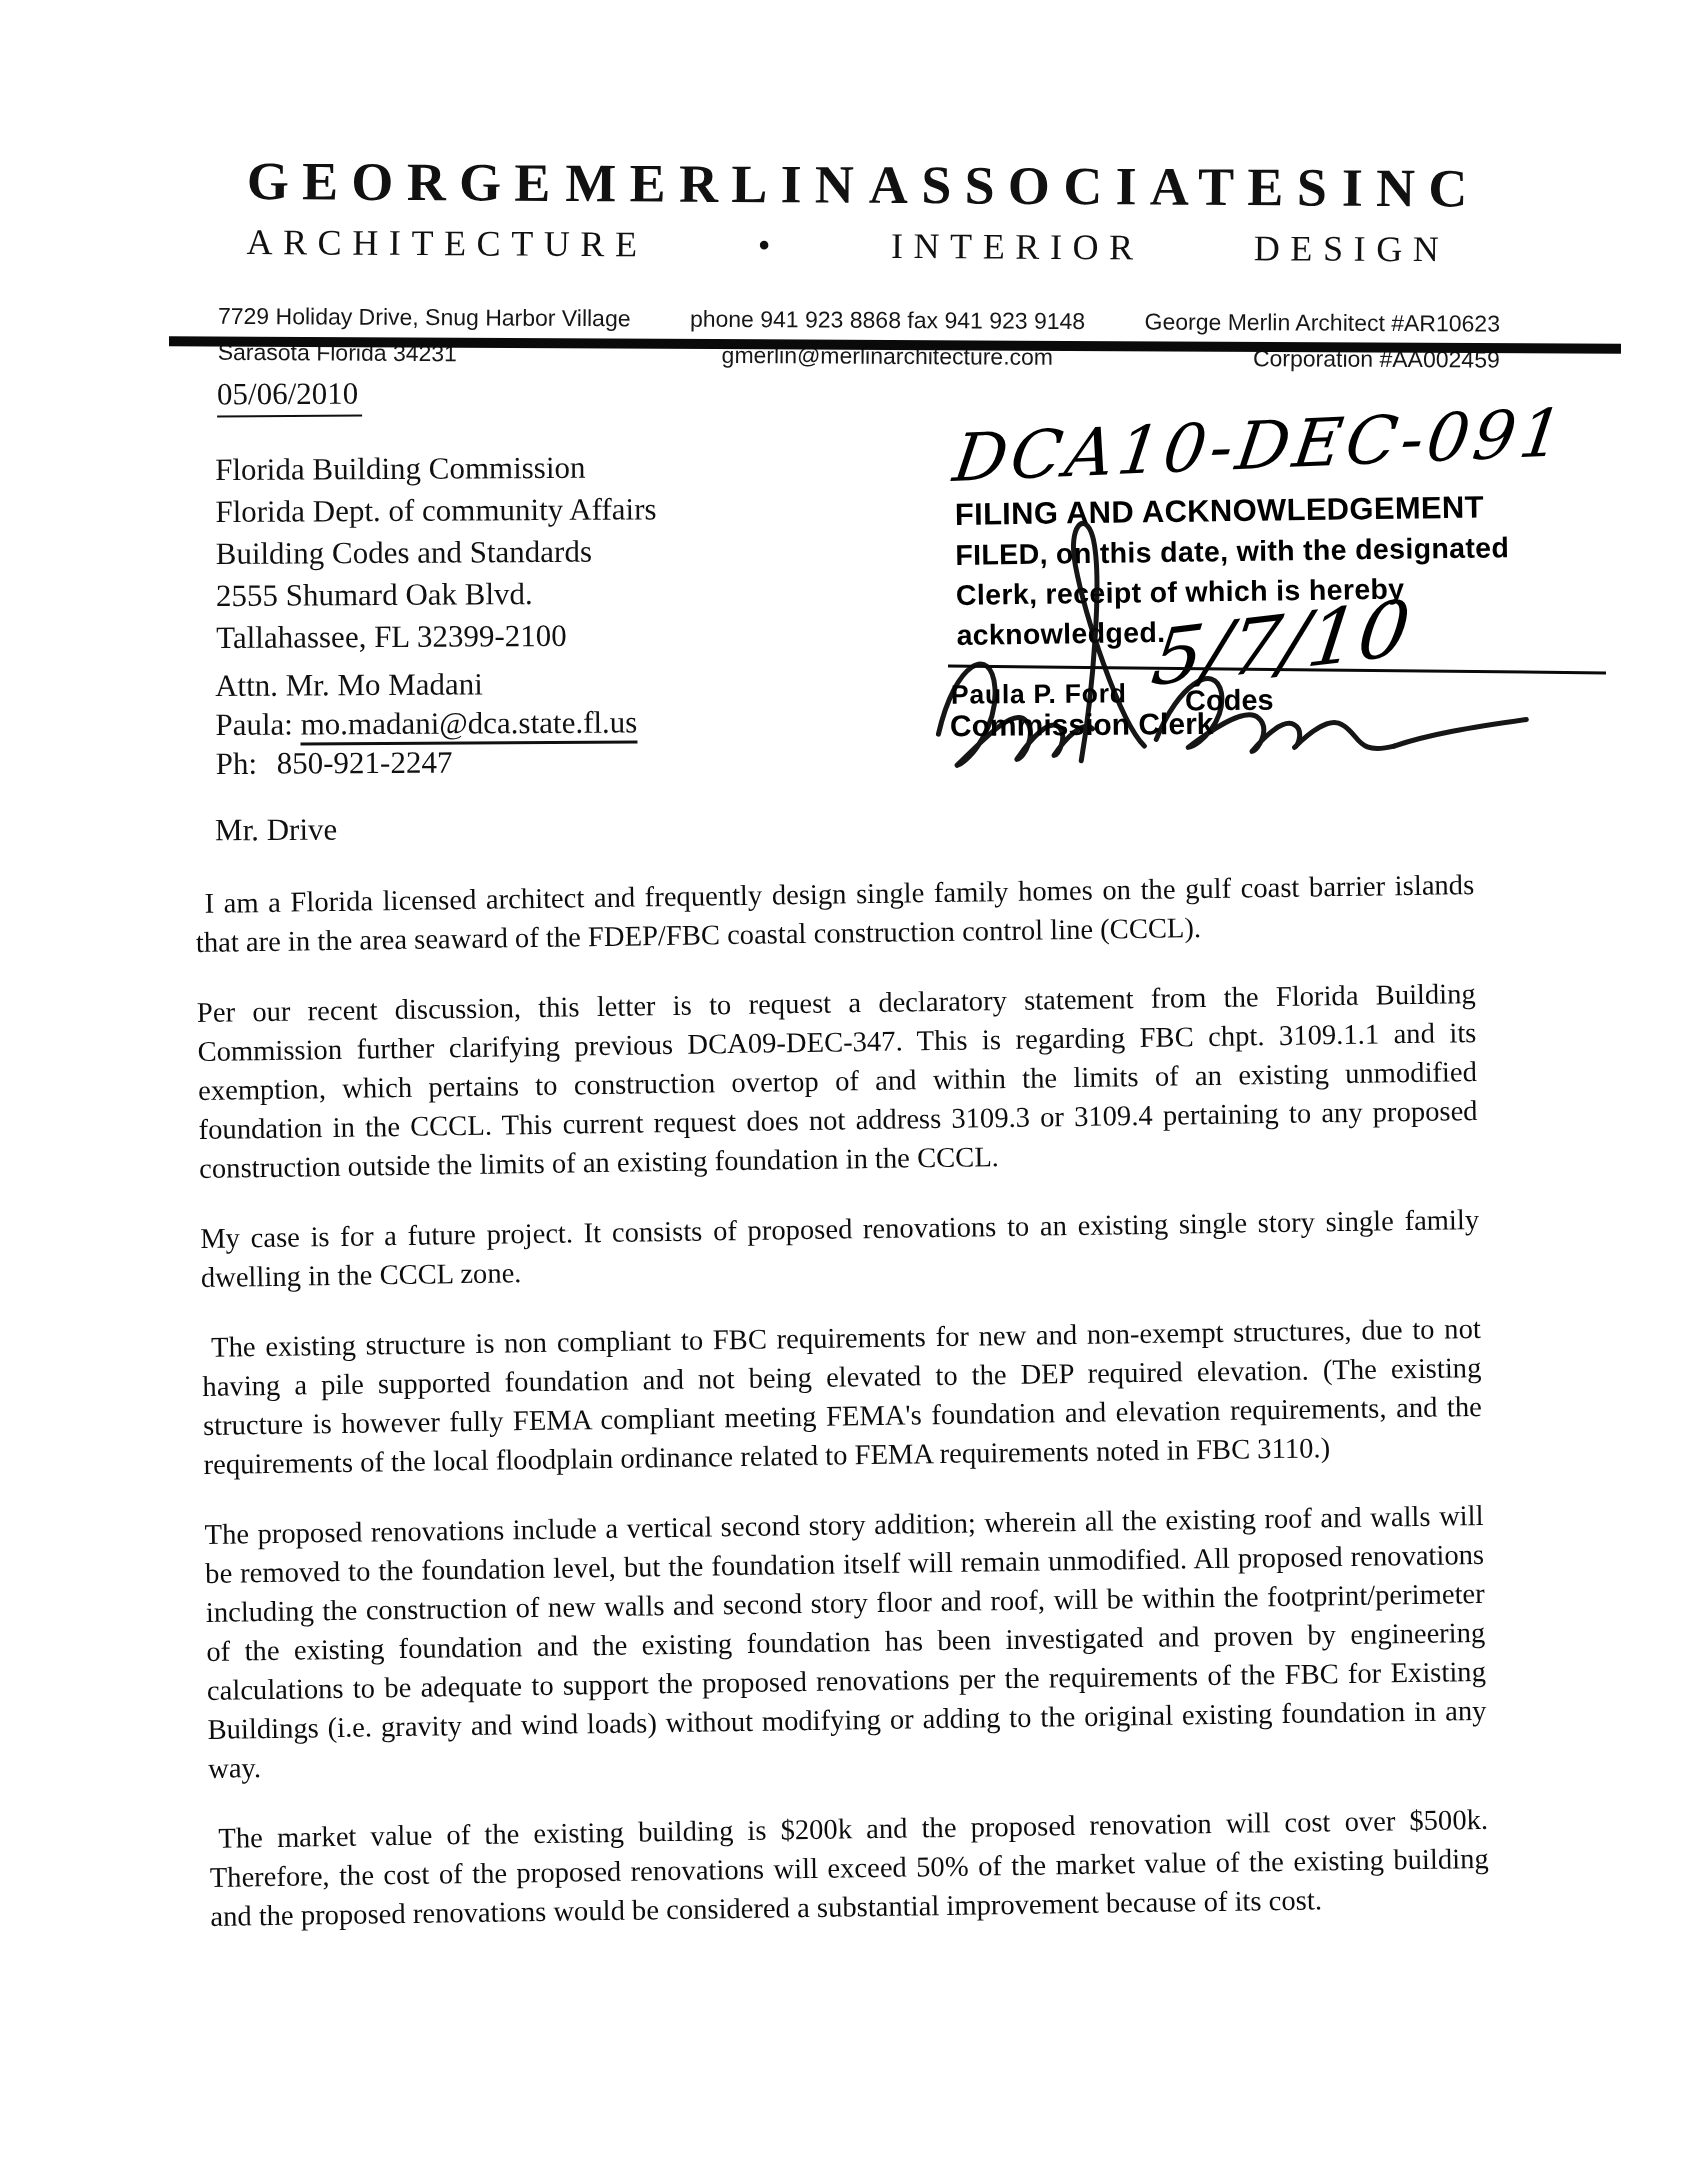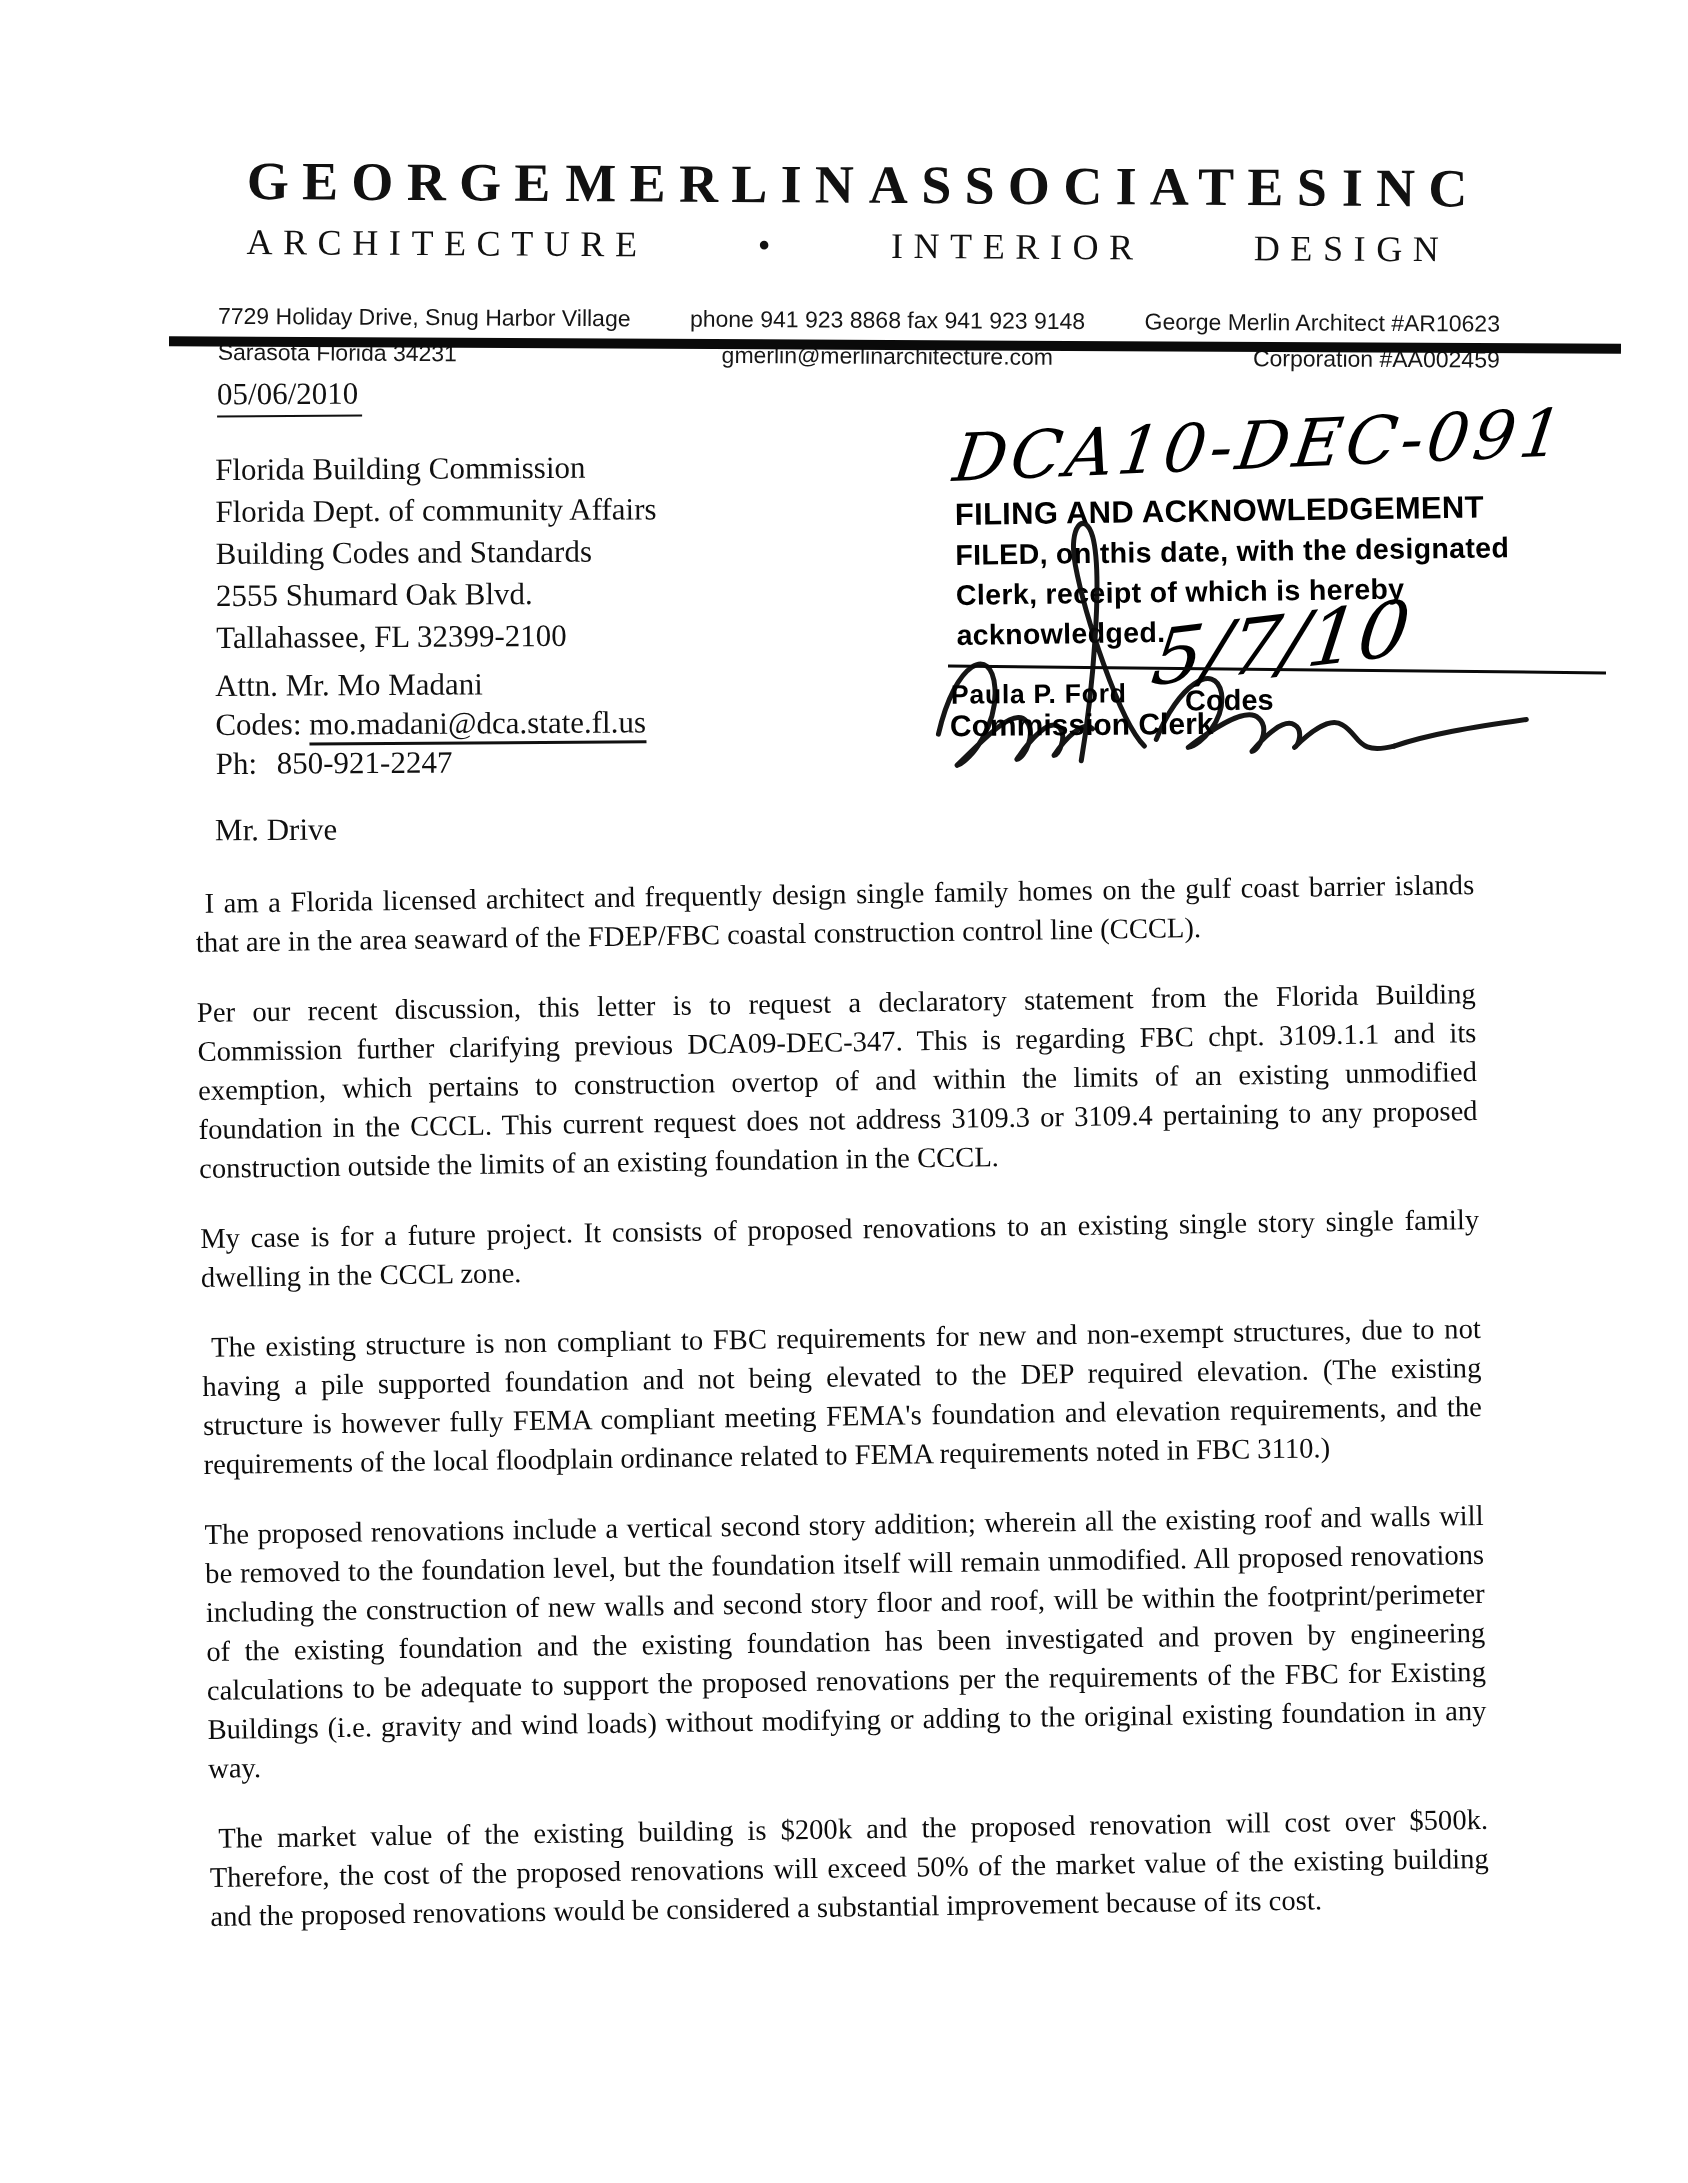--- a/index.html
+++ b/index.html
@@ -111,21 +111,21 @@
     </g>
   </svg>
   <div class="hand-date">5/7/10</div>
   <div class="sig-line"></div>
   <div class="clerk-name">Paula P. Ford</div>
   <div class="clerk-title">Commission Clerk</div>
   <div class="date-label">Codes</div>
 
   <div class="attn">
     <div>Attn. Mr. Mo Madani</div>
-    <div><span>Codes: </span><span class="u-email">mo.madani@dca.state.fl.us</span></div>
+    <div><span>Paula: </span><span class="u-email">mo.madani@dca.state.fl.us</span></div>
     <div><span>Ph: </span><span class="ph-num">850-921-2247</span></div>
   </div>
 
   <div class="salutation">Mr. Drive</div>
 
   <main class="body-text">
     <p class="indent">I am a Florida licensed architect and frequently design single family homes on the gulf coast barrier islands that are in the area seaward of the FDEP/FBC coastal construction control line (CCCL).</p>
     <p>Per our recent discussion, this letter is to request a declaratory statement from the Florida Building Commission further clarifying previous DCA09-DEC-347. This is regarding FBC chpt. 3109.1.1 and its exemption, which pertains to construction overtop of and within the limits of an existing unmodified foundation in the CCCL. This current request does not address 3109.3 or 3109.4 pertaining to any proposed construction outside the limits of an existing foundation in the CCCL.</p>
     <p>My case is for a future project. It consists of proposed renovations to an existing single story single family dwelling in the CCCL zone.</p>
     <p class="indent">The existing structure is non compliant to FBC requirements for new and non-exempt structures, due to not having a pile supported foundation and not being elevated to the DEP required elevation. (The existing structure is however fully FEMA compliant meeting FEMA's foundation and elevation requirements, and the requirements of the local floodplain ordinance related to FEMA requirements noted in FBC 3110.)</p>

